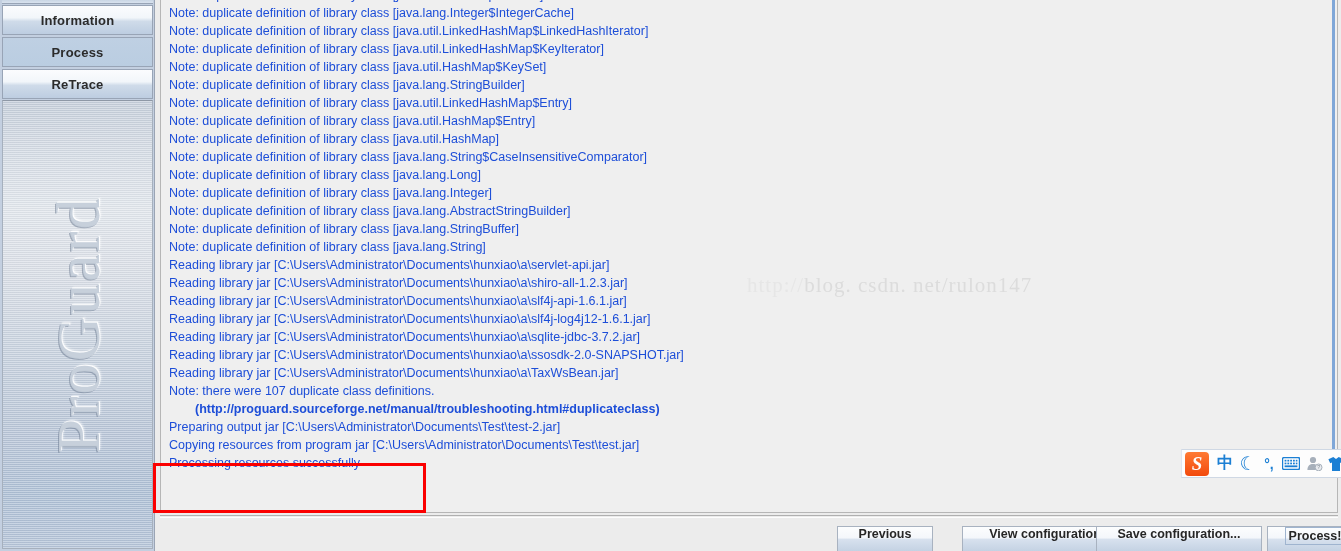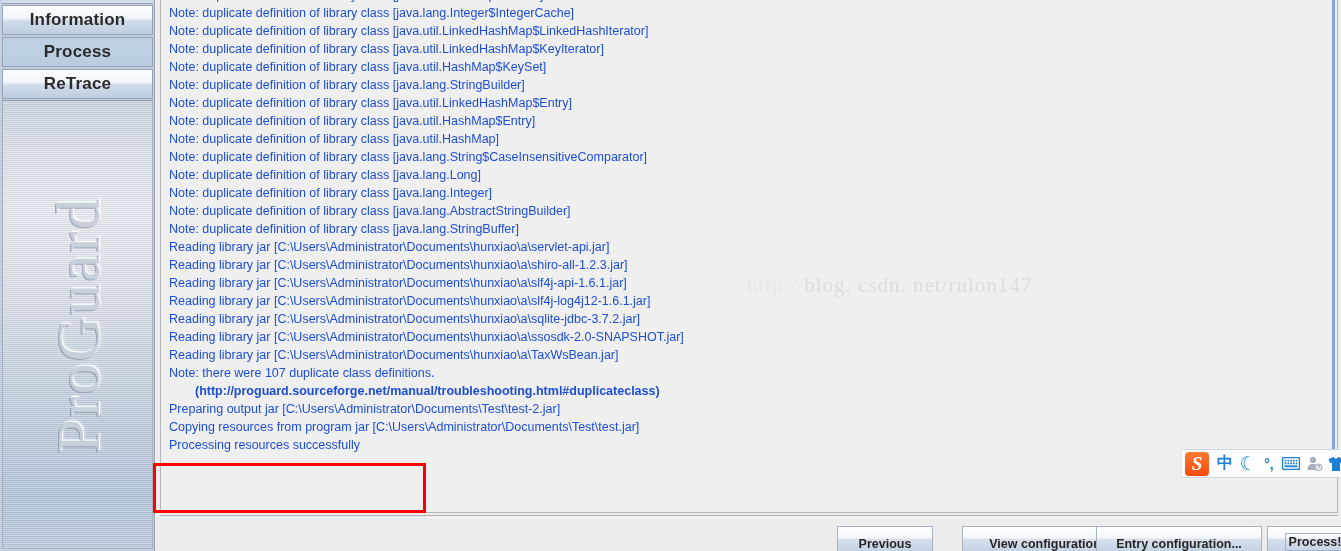--- a/index.html
+++ b/index.html
@@ -47,21 +47,21 @@
   .nav-btn {
     position: absolute;
     left: 2px;
     width: 151px;
     height: 30px;
     box-sizing: border-box;
     border: 1px solid #98a4b6;
     display: flex;
     align-items: center;
     justify-content: center;
-    font-size: 17px;
+    font-size: 13px;
     font-weight: bold;
     color: #2b2b2b;
     letter-spacing: 0.2px;
     cursor: default;
   }
   .nav-btn.unsel {
     background: linear-gradient(to bottom, #fbfcfe 0%, #f2f6fa 42%, #cfdbe9 55%, #bdcde1 100%);
   }
   .nav-btn.sel {
     background: #bccfe2;
@@ -214,21 +214,21 @@
     position: absolute;
     top: 8px;
     height: 26px;
     box-sizing: border-box;
     border: 1px solid #a8b2c0;
     background: linear-gradient(to bottom, #fcfdfe 0%, #f4f7fb 45%, #d7e1ee 52%, #c4d2e3 100%);
     font-size: 12.5px;
     font-weight: bold;
     color: #262626;
     display: flex;
-    align-items: flex-end;
+    align-items: flex-start;
     justify-content: center;
     cursor: default;
   }
   .btn .focus {
     border: 1px solid #9fb4cf;
     padding: 1px 3px;
   }
   #btnPrev    { left: 681px; width: 96px; }
   #btnView    { left: 806px; width: 166px; }
   #btnSave    { left: 940px; width: 166px; }
@@ -309,20 +309,21 @@
         <div class="log-line">Note: duplicate definition of library class [java.util.HashMap$KeySet]</div>
         <div class="log-line">Note: duplicate definition of library class [java.lang.StringBuilder]</div>
         <div class="log-line">Note: duplicate definition of library class [java.util.LinkedHashMap$Entry]</div>
         <div class="log-line">Note: duplicate definition of library class [java.util.HashMap$Entry]</div>
         <div class="log-line">Note: duplicate definition of library class [java.util.HashMap]</div>
         <div class="log-line">Note: duplicate definition of library class [java.lang.String$CaseInsensitiveComparator]</div>
         <div class="log-line">Note: duplicate definition of library class [java.lang.Long]</div>
         <div class="log-line">Note: duplicate definition of library class [java.lang.Integer]</div>
         <div class="log-line">Note: duplicate definition of library class [java.lang.AbstractStringBuilder]</div>
         <div class="log-line">Note: duplicate definition of library class [java.lang.StringBuffer]</div>
+        <div class="log-line">Note: duplicate definition of library class [java.lang.String]</div>
         <div class="log-line">Reading library jar [C:\Users\Administrator\Documents\hunxiao\a\servlet-api.jar]</div>
         <div class="log-line">Reading library jar [C:\Users\Administrator\Documents\hunxiao\a\shiro-all-1.2.3.jar]</div>
         <div class="log-line">Reading library jar [C:\Users\Administrator\Documents\hunxiao\a\slf4j-api-1.6.1.jar]</div>
         <div class="log-line">Reading library jar [C:\Users\Administrator\Documents\hunxiao\a\slf4j-log4j12-1.6.1.jar]</div>
         <div class="log-line">Reading library jar [C:\Users\Administrator\Documents\hunxiao\a\sqlite-jdbc-3.7.2.jar]</div>
         <div class="log-line">Reading library jar [C:\Users\Administrator\Documents\hunxiao\a\ssosdk-2.0-SNAPSHOT.jar]</div>
         <div class="log-line">Reading library jar [C:\Users\Administrator\Documents\hunxiao\a\TaxWsBean.jar]</div>
         <div class="log-line">Note: there were 107 duplicate class definitions.</div>
         <div class="log-line indent">(http://proguard.sourceforge.net/manual/troubleshooting.html#duplicateclass)</div>
         <div class="log-line">Preparing output jar [C:\Users\Administrator\Documents\Test\test-2.jar]</div>
@@ -336,21 +337,21 @@
   <div class="sep-line"></div>
   <div class="sep-line2"></div>
   <div class="btn-bar">
     <div id="btnPrev" class="btn">
       <span>Previous</span>
     </div>
     <div id="btnView" class="btn">
       <span>View configuration</span>
     </div>
     <div id="btnSave" class="btn">
-      <span>Entry configuration...</span>
+      <span>Save configuration...</span>
     </div>
     <div id="btnProcess" class="btn">
       <span class="focus">Process!</span>
     </div>
   </div>
 
   <div class="ime-bar">
     <div class="ime-logo">S</div>
     <div class="ime-item" id="imeCn">中</div>
     <div class="ime-item" id="imeMoon">☾</div>

